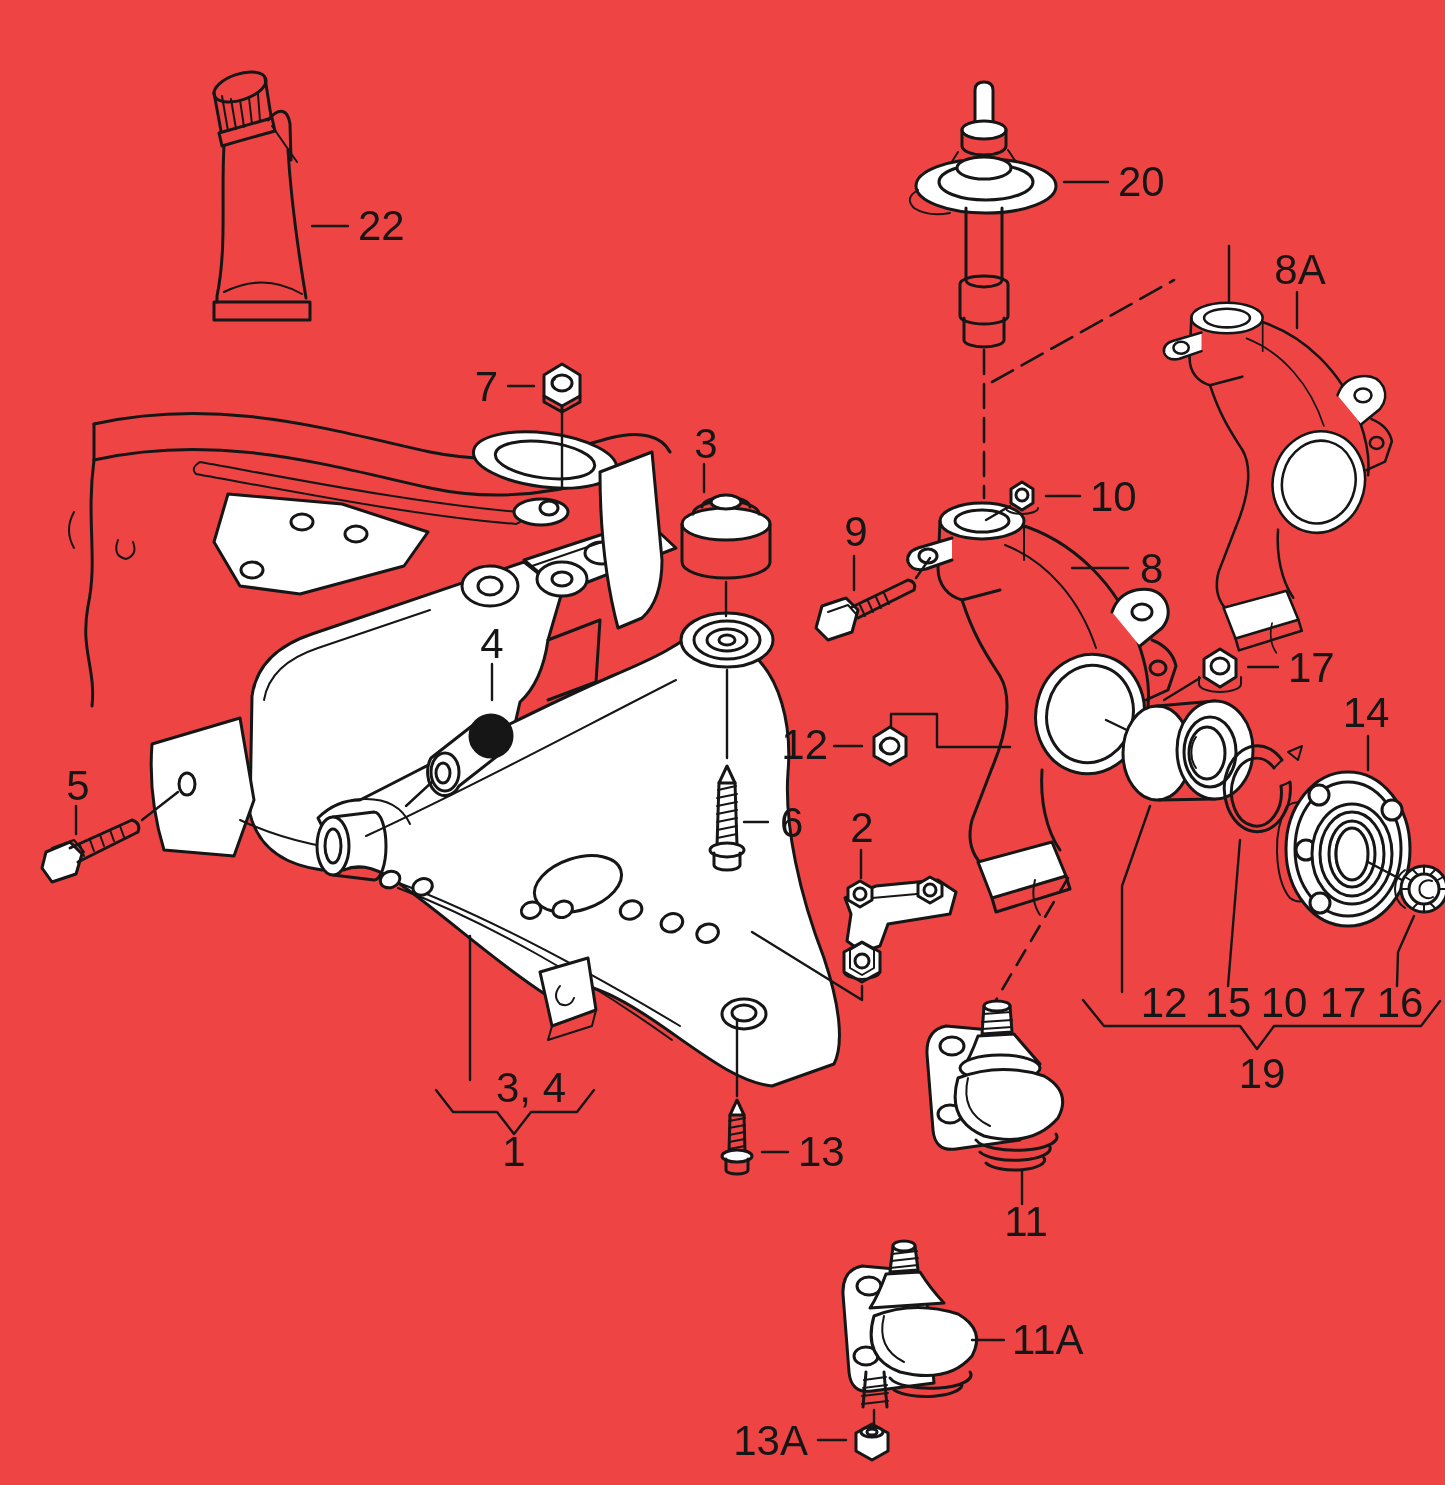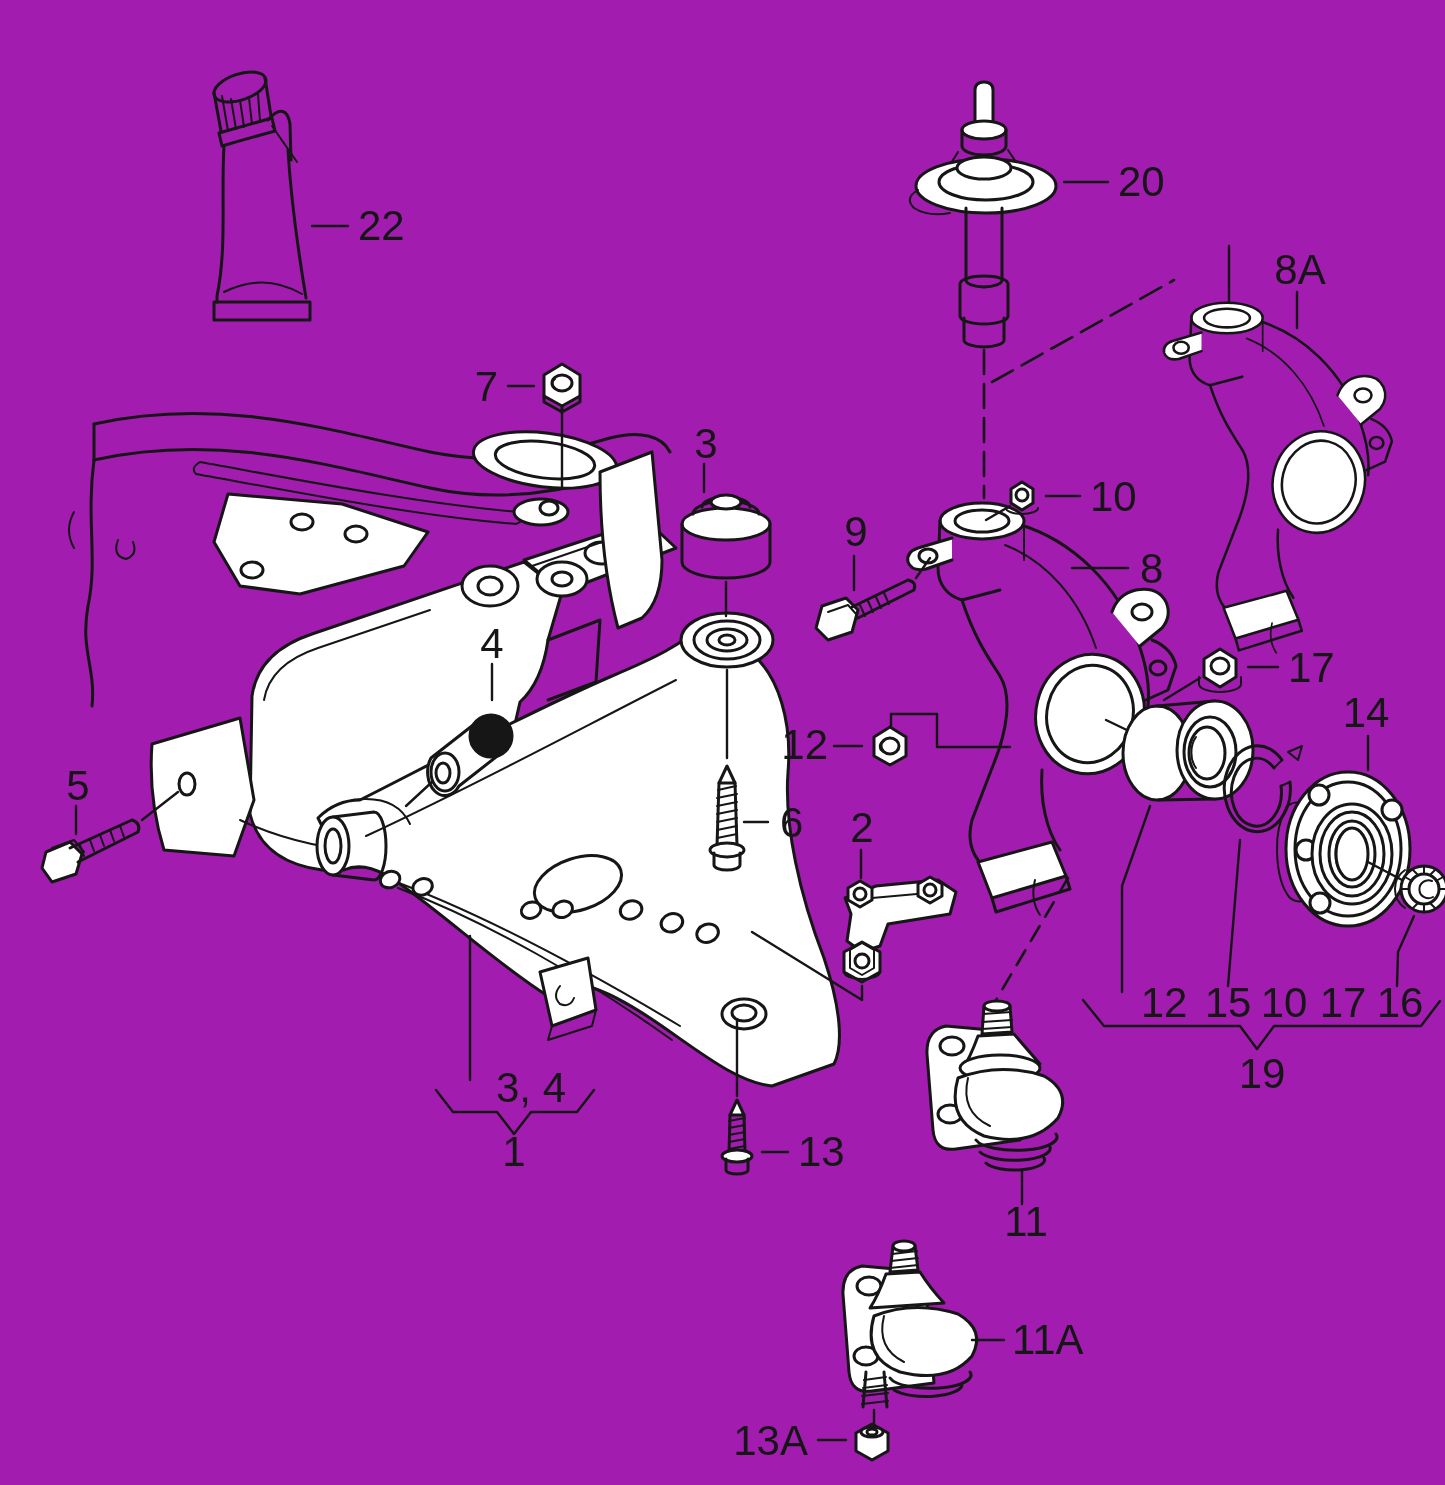--- a/index.html
+++ b/index.html
@@ -1,16 +1,16 @@
 <!DOCTYPE html>
 <html><head>
 <meta charset="utf-8">
 <style>
   html,body{margin:0;padding:0;background:#ffffff;}
-  .stage{position:relative;width:1445px;height:1485px;background:#a21caf;overflow:hidden;
+  .stage{position:relative;width:1445px;height:1485px;background:#ef4444;overflow:hidden;
          font-family:"Liberation Sans",sans-serif;}
   svg path, svg ellipse, svg circle, svg line, svg polyline, svg rect{
     fill:none;stroke:#161616;stroke-width:3;stroke-linecap:round;stroke-linejoin:round;}
   svg .thin{stroke-width:2;}
   svg .ld{stroke-width:2.4;}
   svg .wh{fill:#ffffff;}
   svg .ink{fill:#161616;stroke:#161616;}
   svg .dsh{stroke-dasharray:24 10;stroke-width:2.6;}
   svg .dsh2{stroke-dasharray:17 11;stroke-width:2.6;}
   svg text{font-family:"Liberation Sans",sans-serif;font-size:42px;fill:#161616;stroke:none;}

